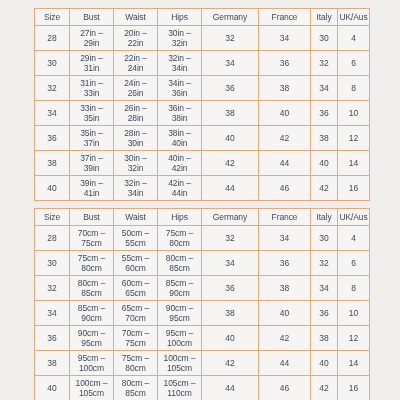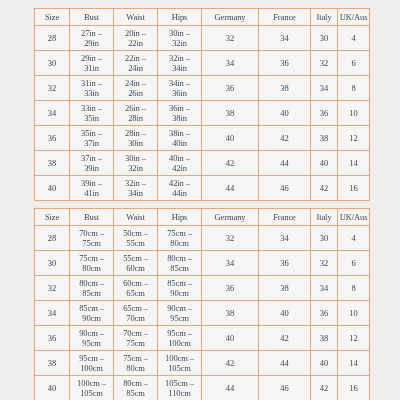--- a/index.html
+++ b/index.html
@@ -13,21 +13,20 @@
     background: #efeeec;
     font-family: "Liberation Sans", sans-serif;
     color: #3a4a5a;
     overflow: hidden;
   }
   .page {
     position: relative;
     width: 400px;
     height: 325px;
     box-sizing: border-box;
-    font-family: Liberation Serif, serif;
   }
   .table-wrap {
     position: absolute;
     left: 34px;
     width: 335px;
   }
   #table-inches-wrap { top: 8px; }
   #table-cm-wrap { top: 208px; }
 
   table.size-table {

